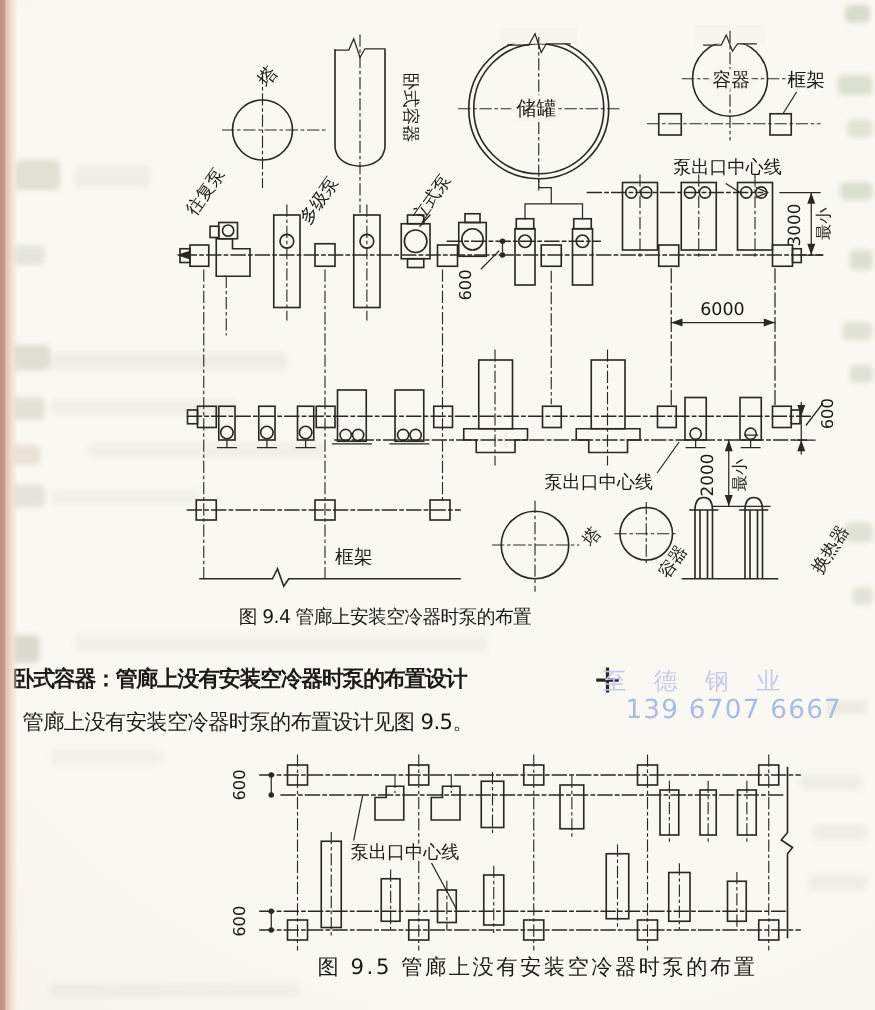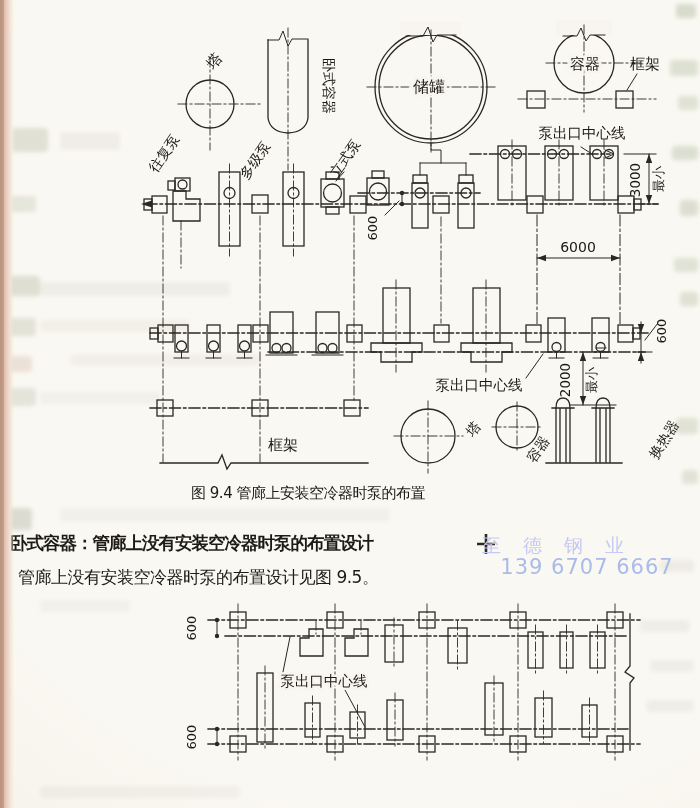--- a/index.html
+++ b/index.html
@@ -357,16 +357,17 @@
         <path class="cl" d="M589.5,106 V151"></path>
     </g>
 
     <path class="ln thin" d="M290,45 L283,80 M345,98 L365,135"></path>
 
     <text class="lbl" transform="rotate(-90 196 36)" x="196" y="36" text-anchor="middle" font-size="13">600</text>
     <text class="lbl" transform="rotate(-90 196 145)" x="196" y="145" text-anchor="middle" font-size="13">600</text>
     <text class="lbl halo" x="324" y="94" text-anchor="middle" font-size="14.5">泵出口中心线</text>
   </svg>
 
+  <div class="cap caption95">图 9.5  管廊上没有安装空冷器时泵的布置</div>
 
   <div class="page-edge"></div>
   <div class="page-edge2"></div>
 </div>
 
 </body></html>

